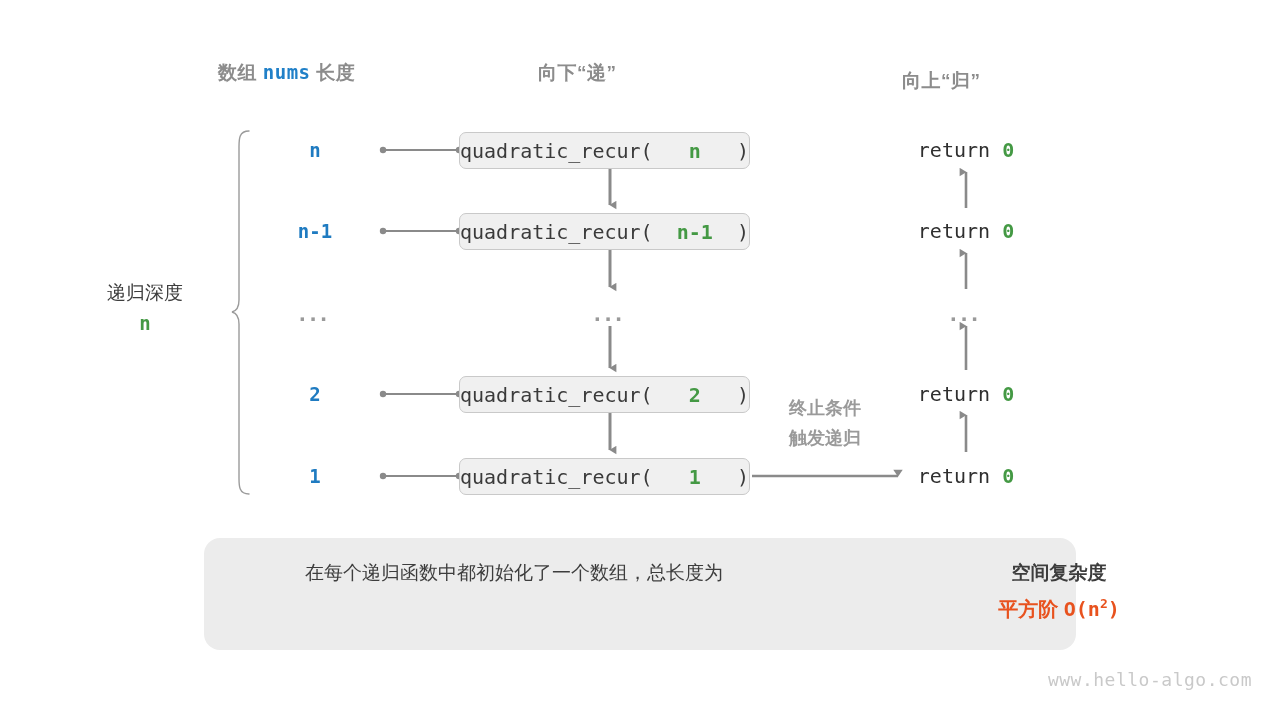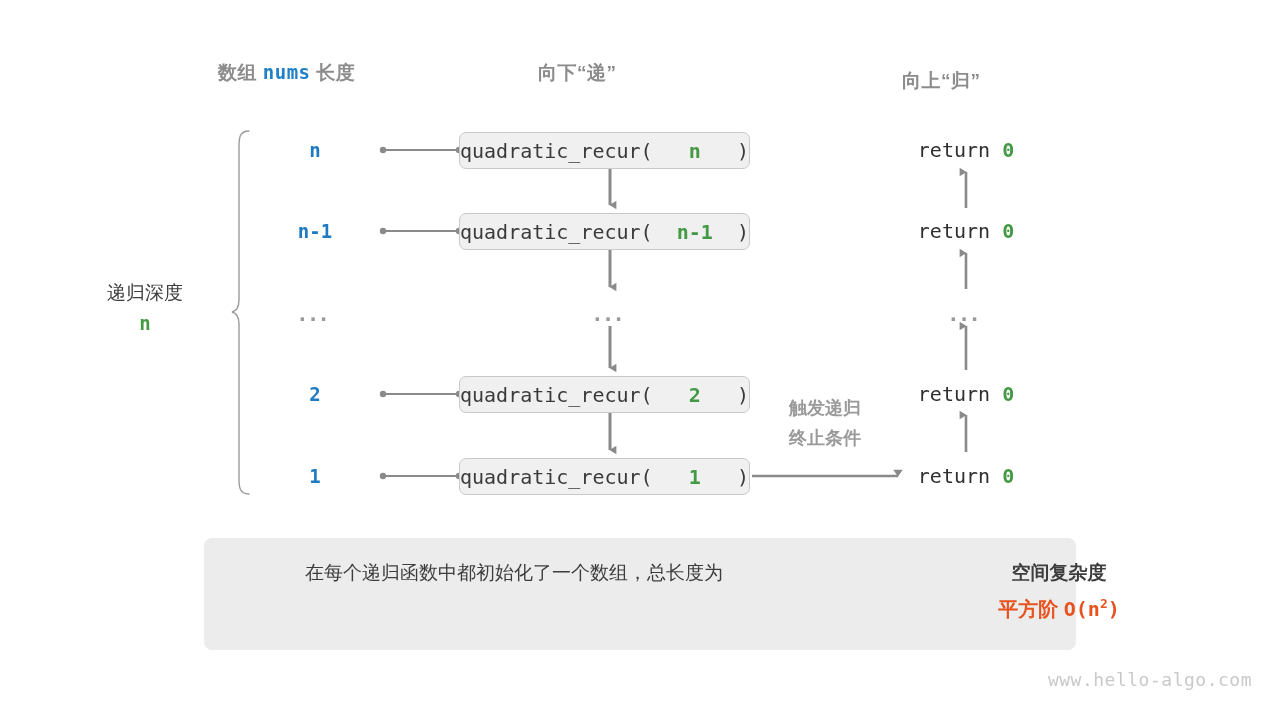--- a/index.html
+++ b/index.html
@@ -124,21 +124,21 @@
   }
 
   
   .summary {
     position: absolute;
     left: 204px;
     top: 538px;
     width: 872px;
     height: 112px;
     background: #ececec;
-    border-radius: 8px;
+    border-radius: 16px;
   }
   .sum-line1 {
     position: absolute;
     left: 30px;
     top: 22px;
     width: 560px;
     text-align: center;
     font-size: 19px;
     color: #3d3d3d;
     white-space: nowrap;
@@ -306,22 +306,22 @@
       <span>)</span>
   </div>
 
   <div class="call-box" style="left:459px; top:458px; width:291px; height:37px;">
     <span>quadratic_recur(</span>
       <span class="arg">1</span>
       <span>)</span>
   </div>
 
   <div class="trigger-note" style="left:760px; top:393px;">
+    <div>终止条件</div>
     <div>触发递归</div>
-    <div>终止条件</div>
   </div>
 
   <div class="ret" style="left:866px; top:138px;">
     <span>return</span>
     <span class="zero">0</span>
   </div>
 
   <div class="ret" style="left:866px; top:219px;">
     <span>return</span>
     <span class="zero">0</span>

